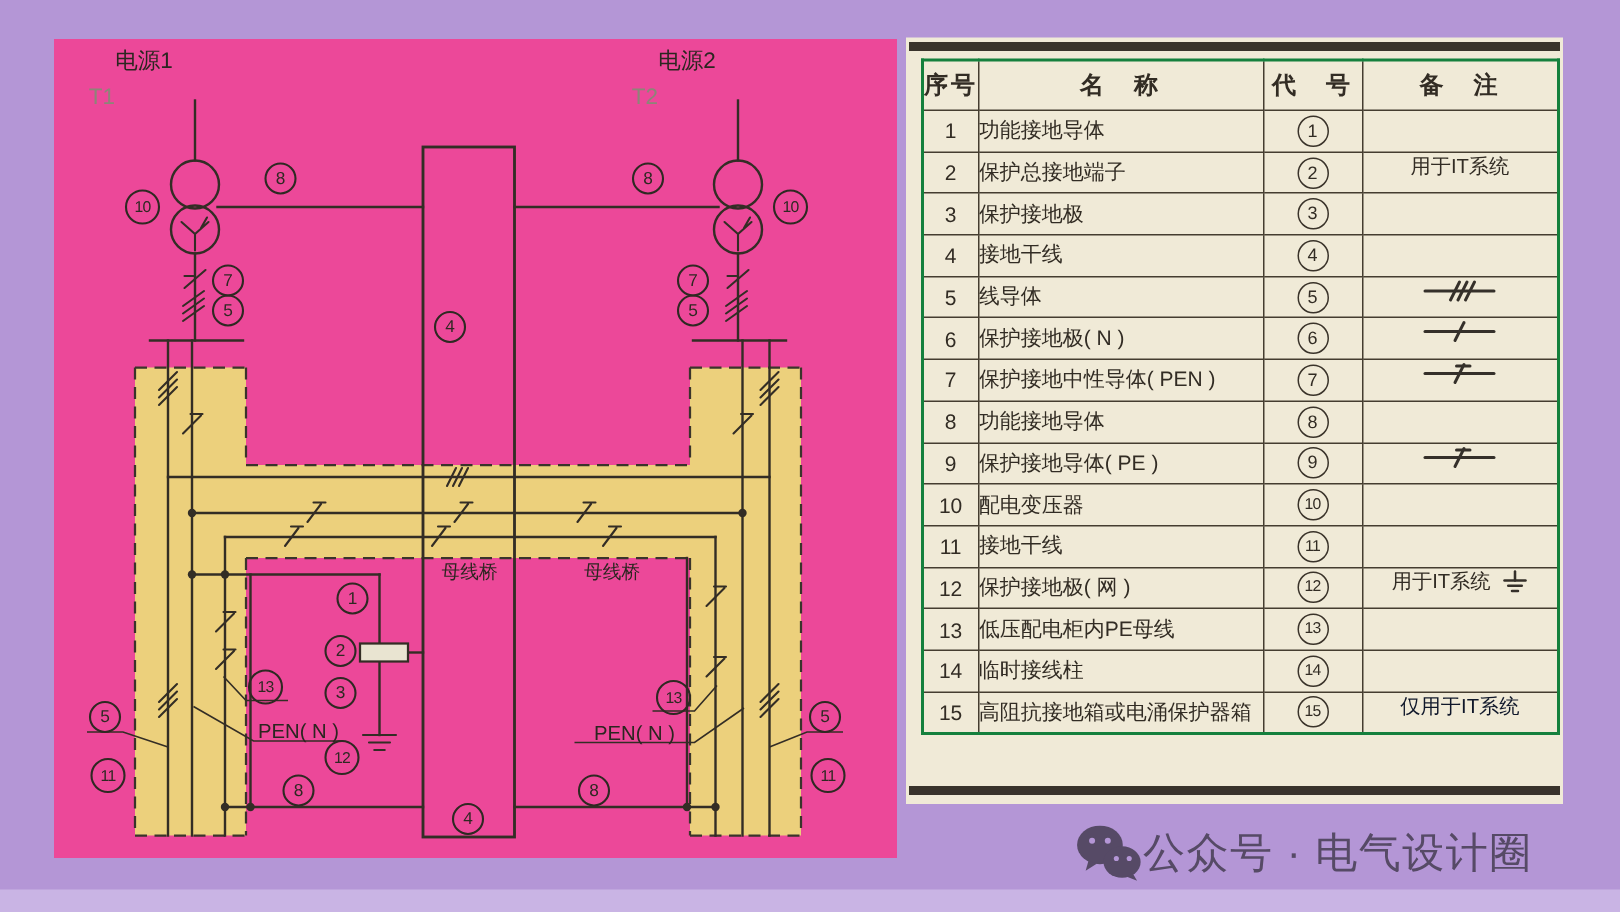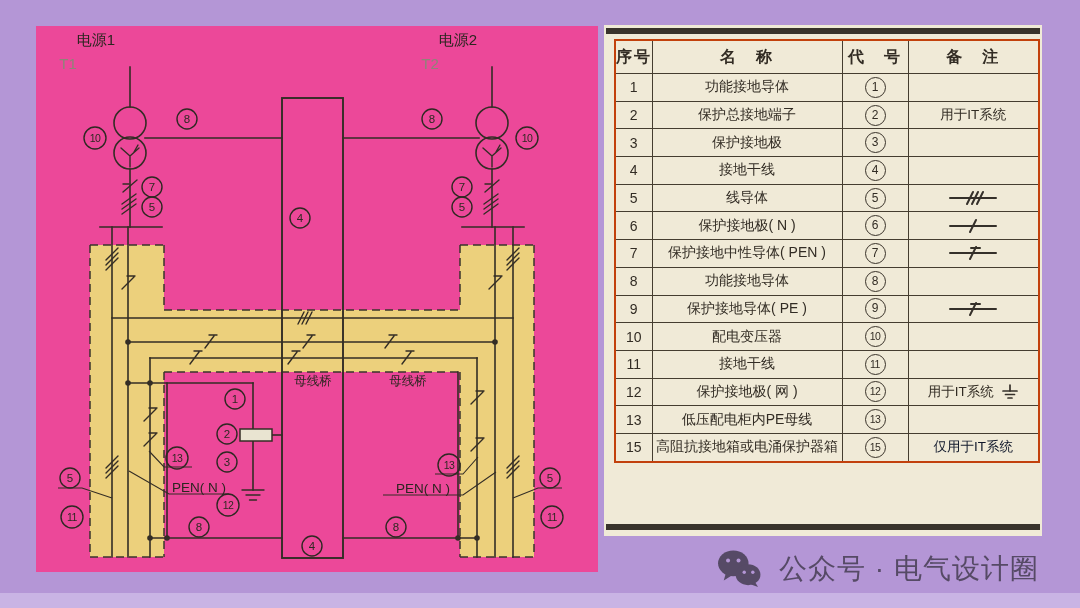--- a/index.html
+++ b/index.html
@@ -37,43 +37,43 @@
   .band-bottom{top:499px}
   table.legend{
     position:absolute;left:10px;top:14px;width:424px;
     border-collapse:collapse;table-layout:fixed;
     background:#f0ead7;color:#322c24;
   }
   table.legend th,table.legend td{
     border:1.2px solid #453d30;
     padding:0;overflow:hidden;white-space:nowrap;
   }
-  table.legend{border:2px solid #c2410c}
+  table.legend{border:2px solid #15803d}
   table.legend th{height:32px;font-size:16px;font-weight:600;letter-spacing:2px}
   table.legend td{height:26.7px;font-size:14px}
   td.c-no{text-align:center;font-size:14px}
-  td.c-name{padding-left:6px;text-align:center}
+  td.c-name{padding-left:6px;text-align:left}
   td.c-code{text-align:center}
   .circ{
     display:inline-block;width:19px;height:19px;border:1.3px solid #3a332a;border-radius:50%;
     line-height:18px;font-size:12px;text-align:center;vertical-align:middle;
   }
   .circ.c2{font-size:10.5px;letter-spacing:-0.5px}
   td.c-remark{text-align:center}
-  .remark-wrap{display:flex;align-items:center;justify-content:center;gap:7px;height:100%}
+  .remark-wrap{display:flex;align-items:flex-start;justify-content:center;gap:7px;height:100%}
   .remark-wrap svg{display:block}
   .remark-wrap svg line{stroke:#35302a;stroke-width:2;stroke-linecap:round}
   .remark-wrap svg.earth line{stroke-width:1.7}
   .rtext{font-size:13.5px}
   .rtext.muted{color:#0f172a}
 
   
   .watermark{
     position:absolute;left:716px;top:544px;height:50px;
-    display:flex;align-items:center;gap:17px;color:#564a66;
+    display:flex;align-items:center;gap:0;color:#564a66;
   }
   .watermark .wm-text{font-size:28px;letter-spacing:1px}
 </style>
 </head>
 <body>
 
 <div class="diagram-panel">
 <svg width="562" height="546" viewBox="0 0 562 546">
 
   <g>
@@ -459,20 +459,28 @@
         </tr>
         <tr>
           <td class="c-no">13</td>
           <td class="c-name">低压配电柜内PE母线</td>
           <td class="c-code"><span class="circ c2">13</span></td>
           <td class="c-remark">
             <div class="remark-wrap"></div>
           </td>
         </tr>
         <tr>
+          <td class="c-no">14</td>
+          <td class="c-name">临时接线柱</td>
+          <td class="c-code"><span class="circ c2">14</span></td>
+          <td class="c-remark">
+            <div class="remark-wrap"></div>
+          </td>
+        </tr>
+        <tr>
           <td class="c-no">15</td>
           <td class="c-name">高阻抗接地箱或电涌保护器箱</td>
           <td class="c-code"><span class="circ c2">15</span></td>
           <td class="c-remark">
             <div class="remark-wrap">
               <span class="rtext muted">仅用于IT系统</span>
             </div>
           </td>
         </tr>
       </tbody>

